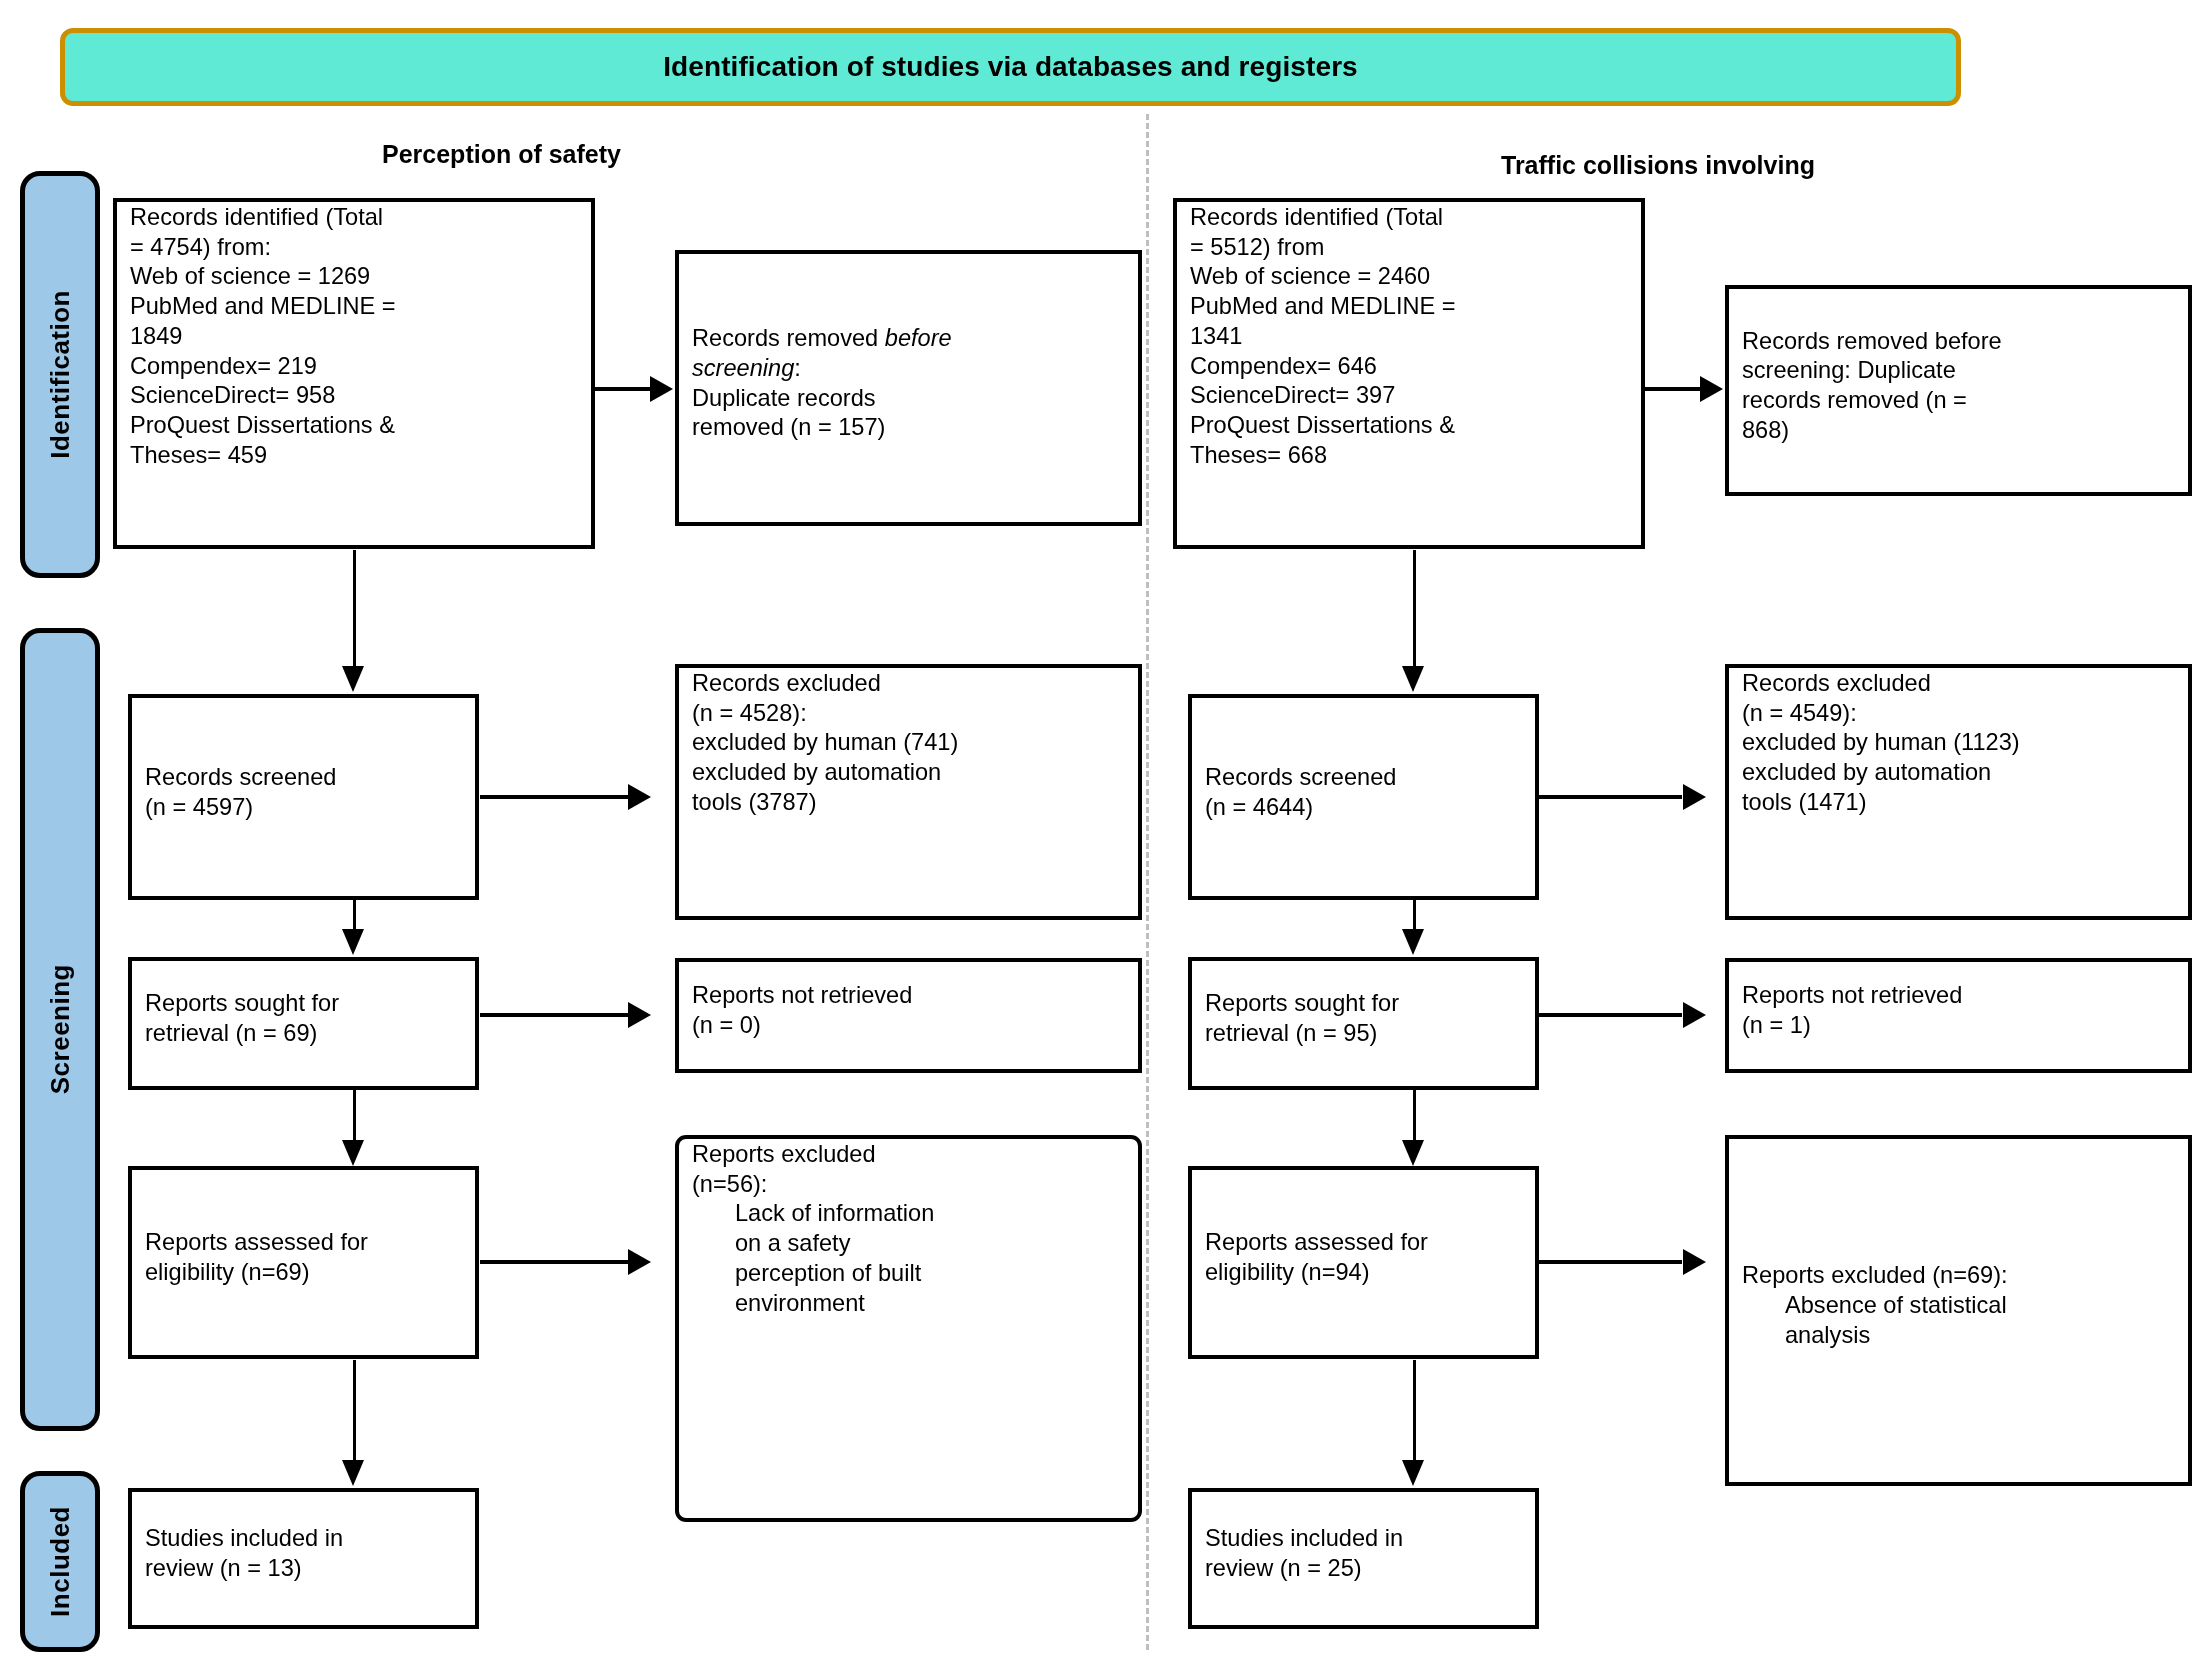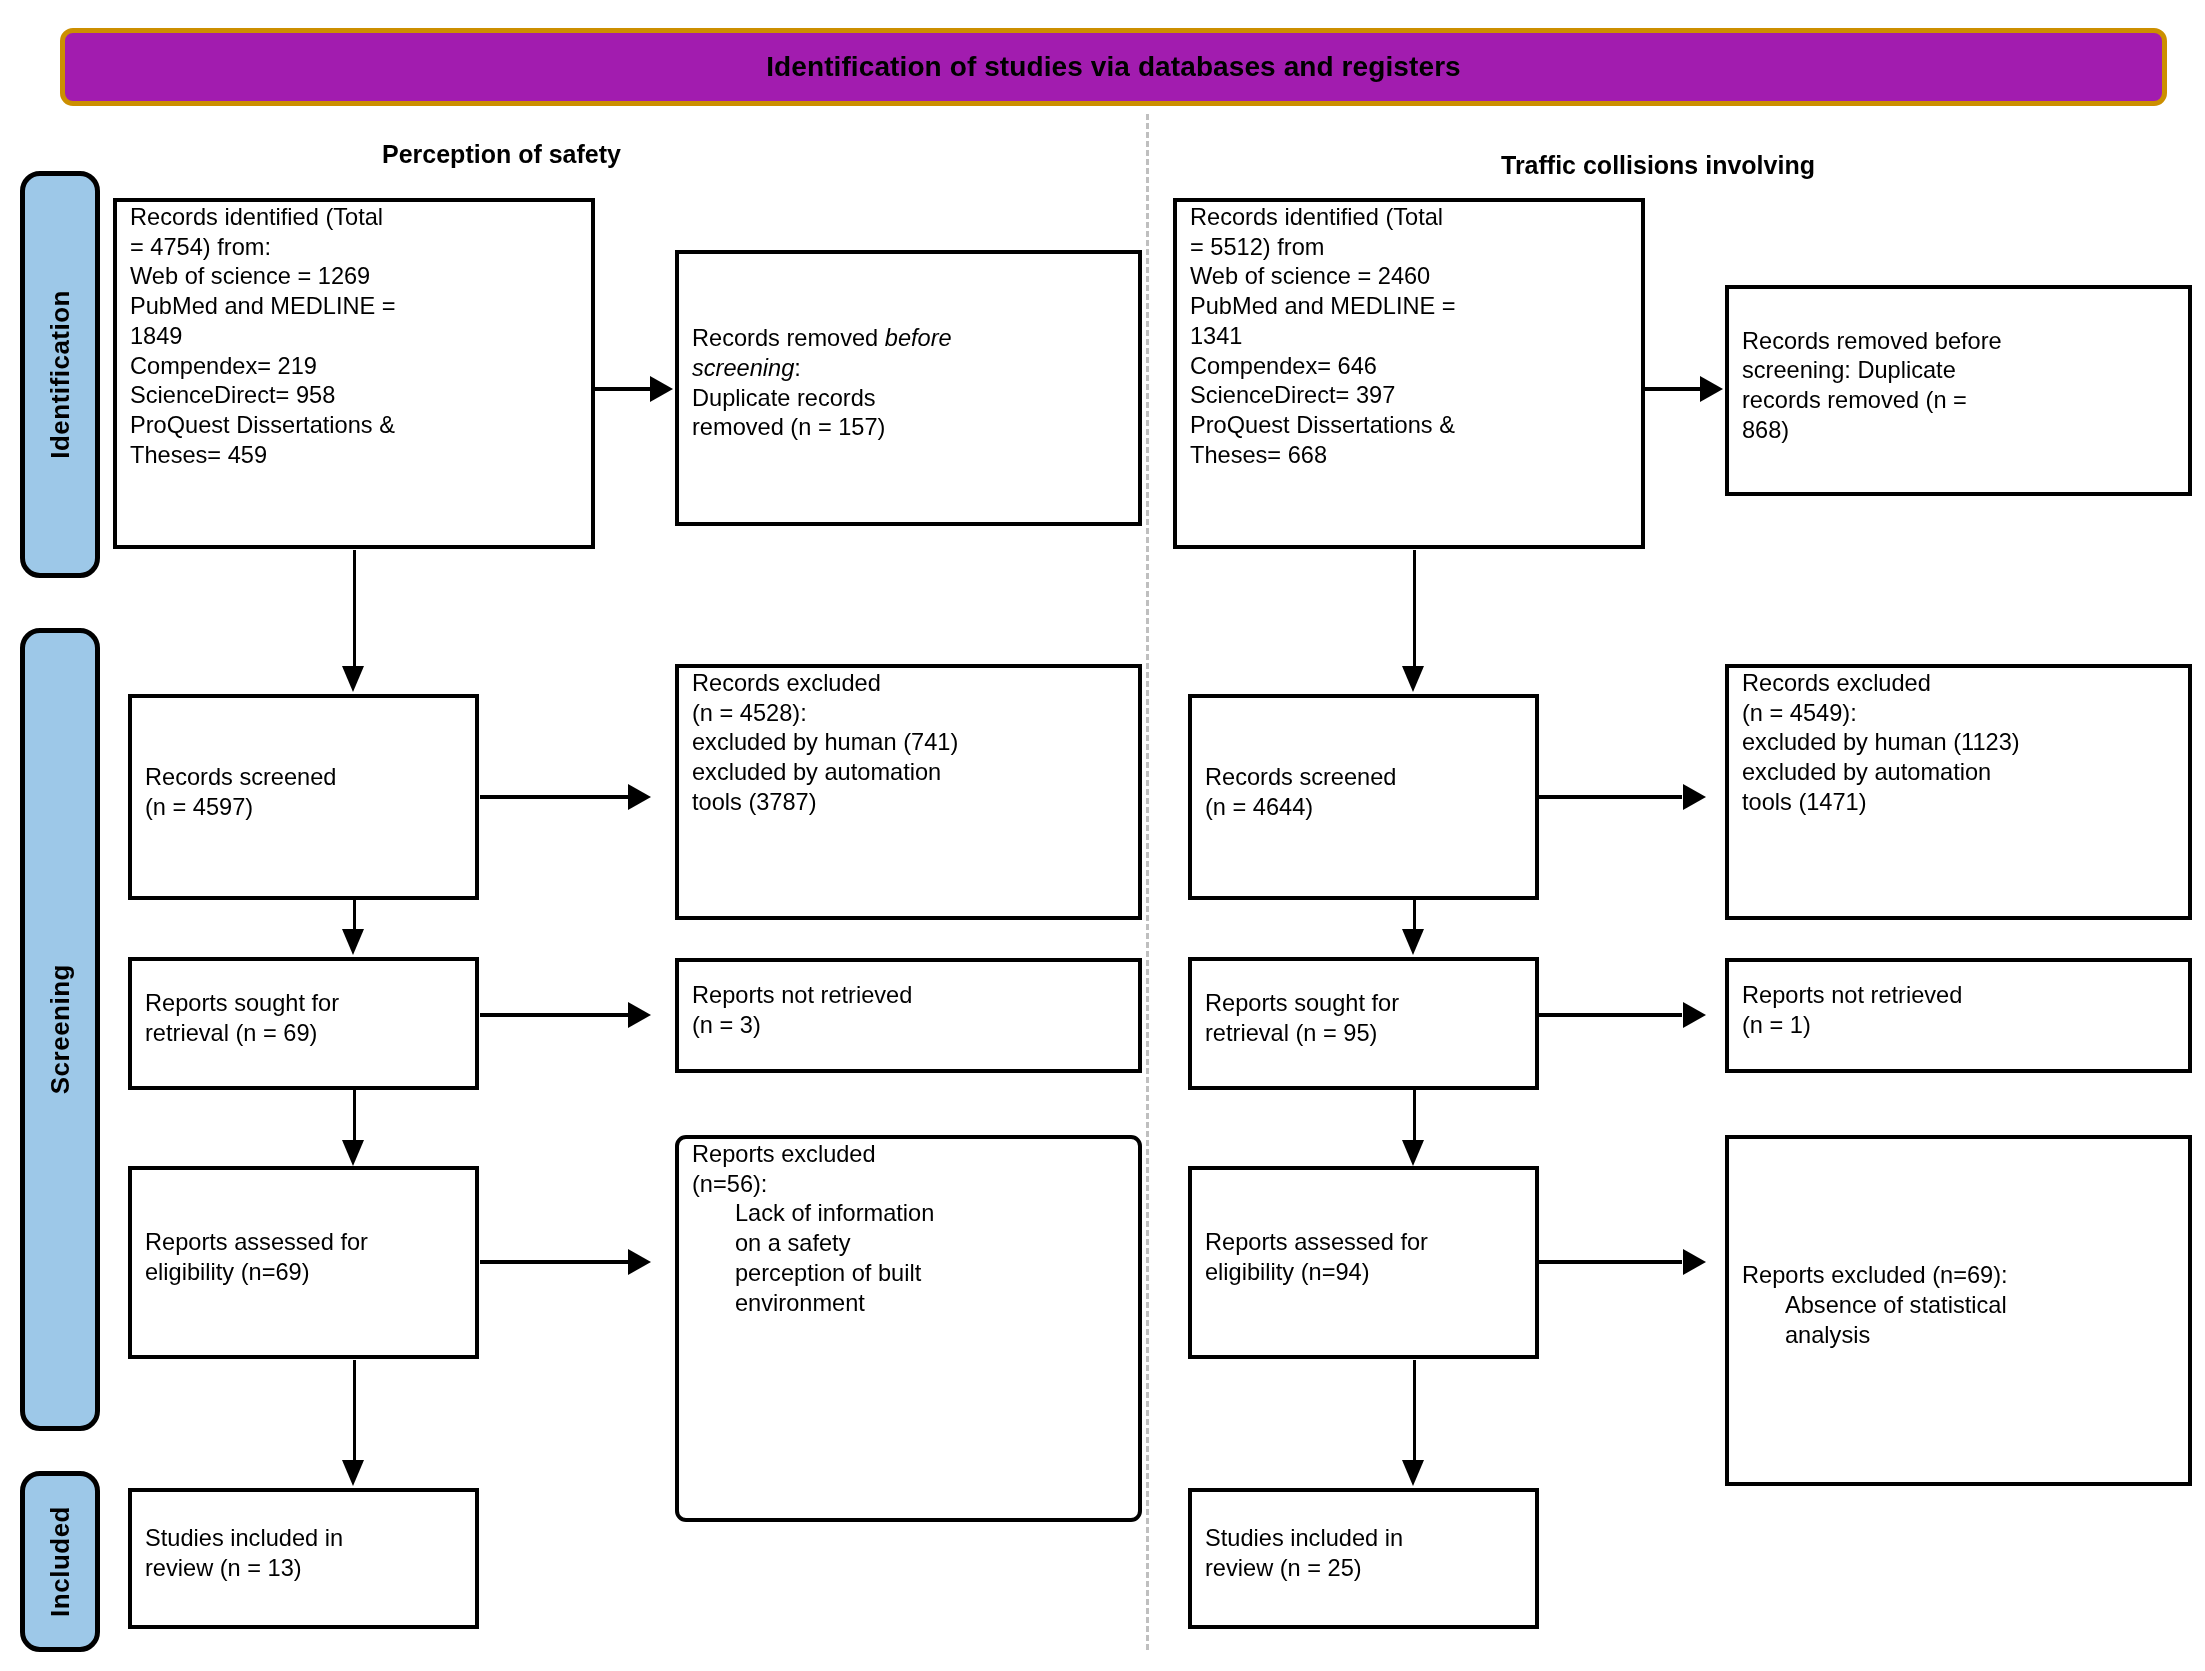--- a/index.html
+++ b/index.html
@@ -12,22 +12,22 @@
     width:2205px;
     height:1672px;
     background:#ffffff;
     overflow:hidden;
   }
 
   
   .banner{
     position:absolute;
     left:60px; top:28px;
-    width:2107px; height:78px;
-    background:#a21caf;
+    width:1901px; height:78px;
+    background:#5eead4;
     border:5px solid #CC8F00;
     border-radius:13px;
     box-sizing:border-box;
     display:flex;
     align-items:center;
     justify-content:center;
   }
   .banner-text{
     font-size:28px;
     font-weight:bold;
@@ -201,21 +201,21 @@
     <p class="plain">tools (3787)</p>
   </div>
 
   <div class="box vcenter" id="b-l-sought">
     <p class="plain">Reports sought for</p>
     <p class="plain">retrieval (n = 69)</p>
   </div>
 
   <div class="box vcenter" id="b-l-notret">
     <p class="plain">Reports not retrieved</p>
-    <p class="plain">(n = 3)</p>
+    <p class="plain">(n = 0)</p>
   </div>
 
   <div class="box vcenter" id="b-l-assessed">
     <p class="plain">Reports  assessed  for</p>
     <p class="plain">eligibility (n=69)</p>
   </div>
 
   <div class="box" id="b-l-repexcl">
     <p class="plain">Reports excluded</p>
     <p class="plain">(n=56):</p>

